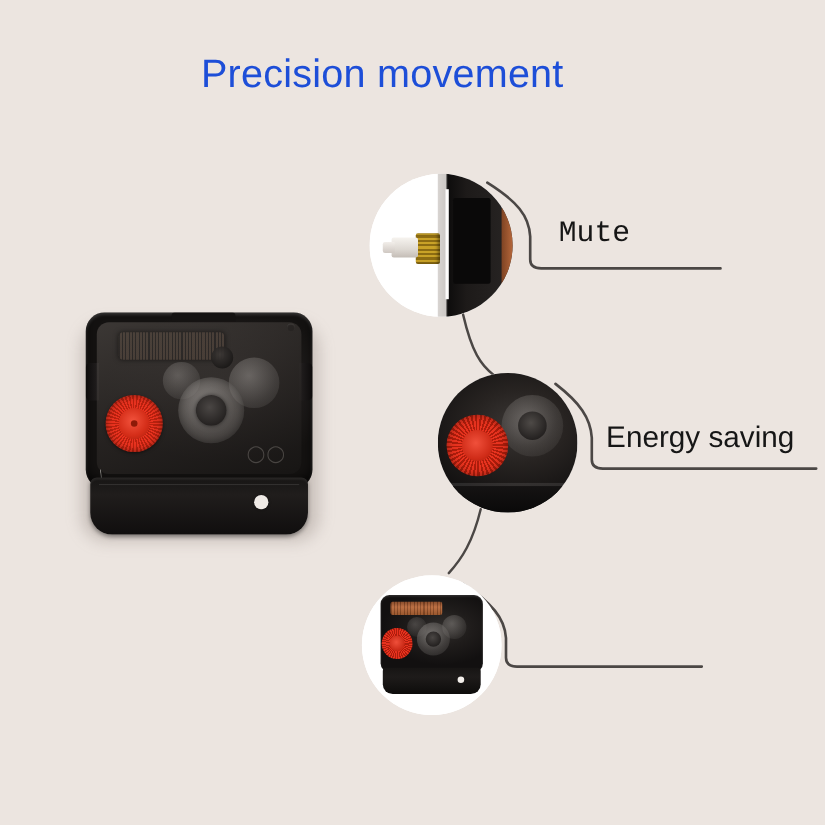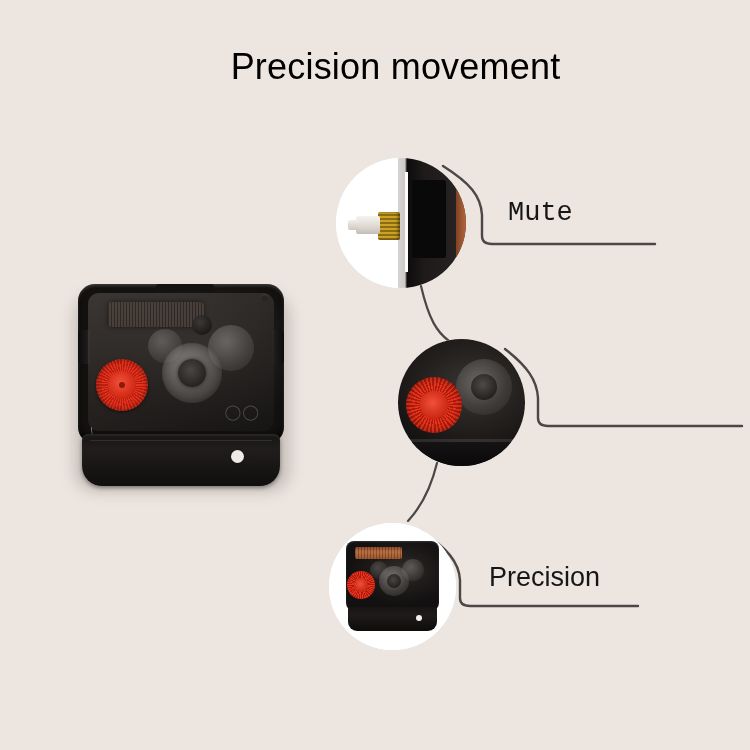--- a/index.html
+++ b/index.html
@@ -23,23 +23,22 @@
   
   #title {
     position: absolute;
     left: 0;
     top: 46px;
     width: 695px;
     text-align: center;
     font-size: 36px;
     font-weight: 400;
     letter-spacing: 0.2px;
-    color: #000000;
+    color: #1d4ed8;
     white-space: nowrap;
-    margin-left: 48px;
   }
 
   
   #hero {
     position: absolute;
     left: 70px;
     top: 284px;
     width: 222px;
     height: 208px;
   }
@@ -608,15 +607,15 @@
         <div class="mini-gear-big"></div>
         <div class="mini-red"></div>
       </div>
       <div class="mini-battery">
         <div class="mini-battery-dot"></div>
       </div>
     </div>
   </div>
 
   <div class="label" id="label-mute">Mute</div>
-  <div class="label" id="label-precision">Precision</div>
+  <div class="label" id="label-energy">Energy saving</div>
 
 </div>
 
 </body></html>

